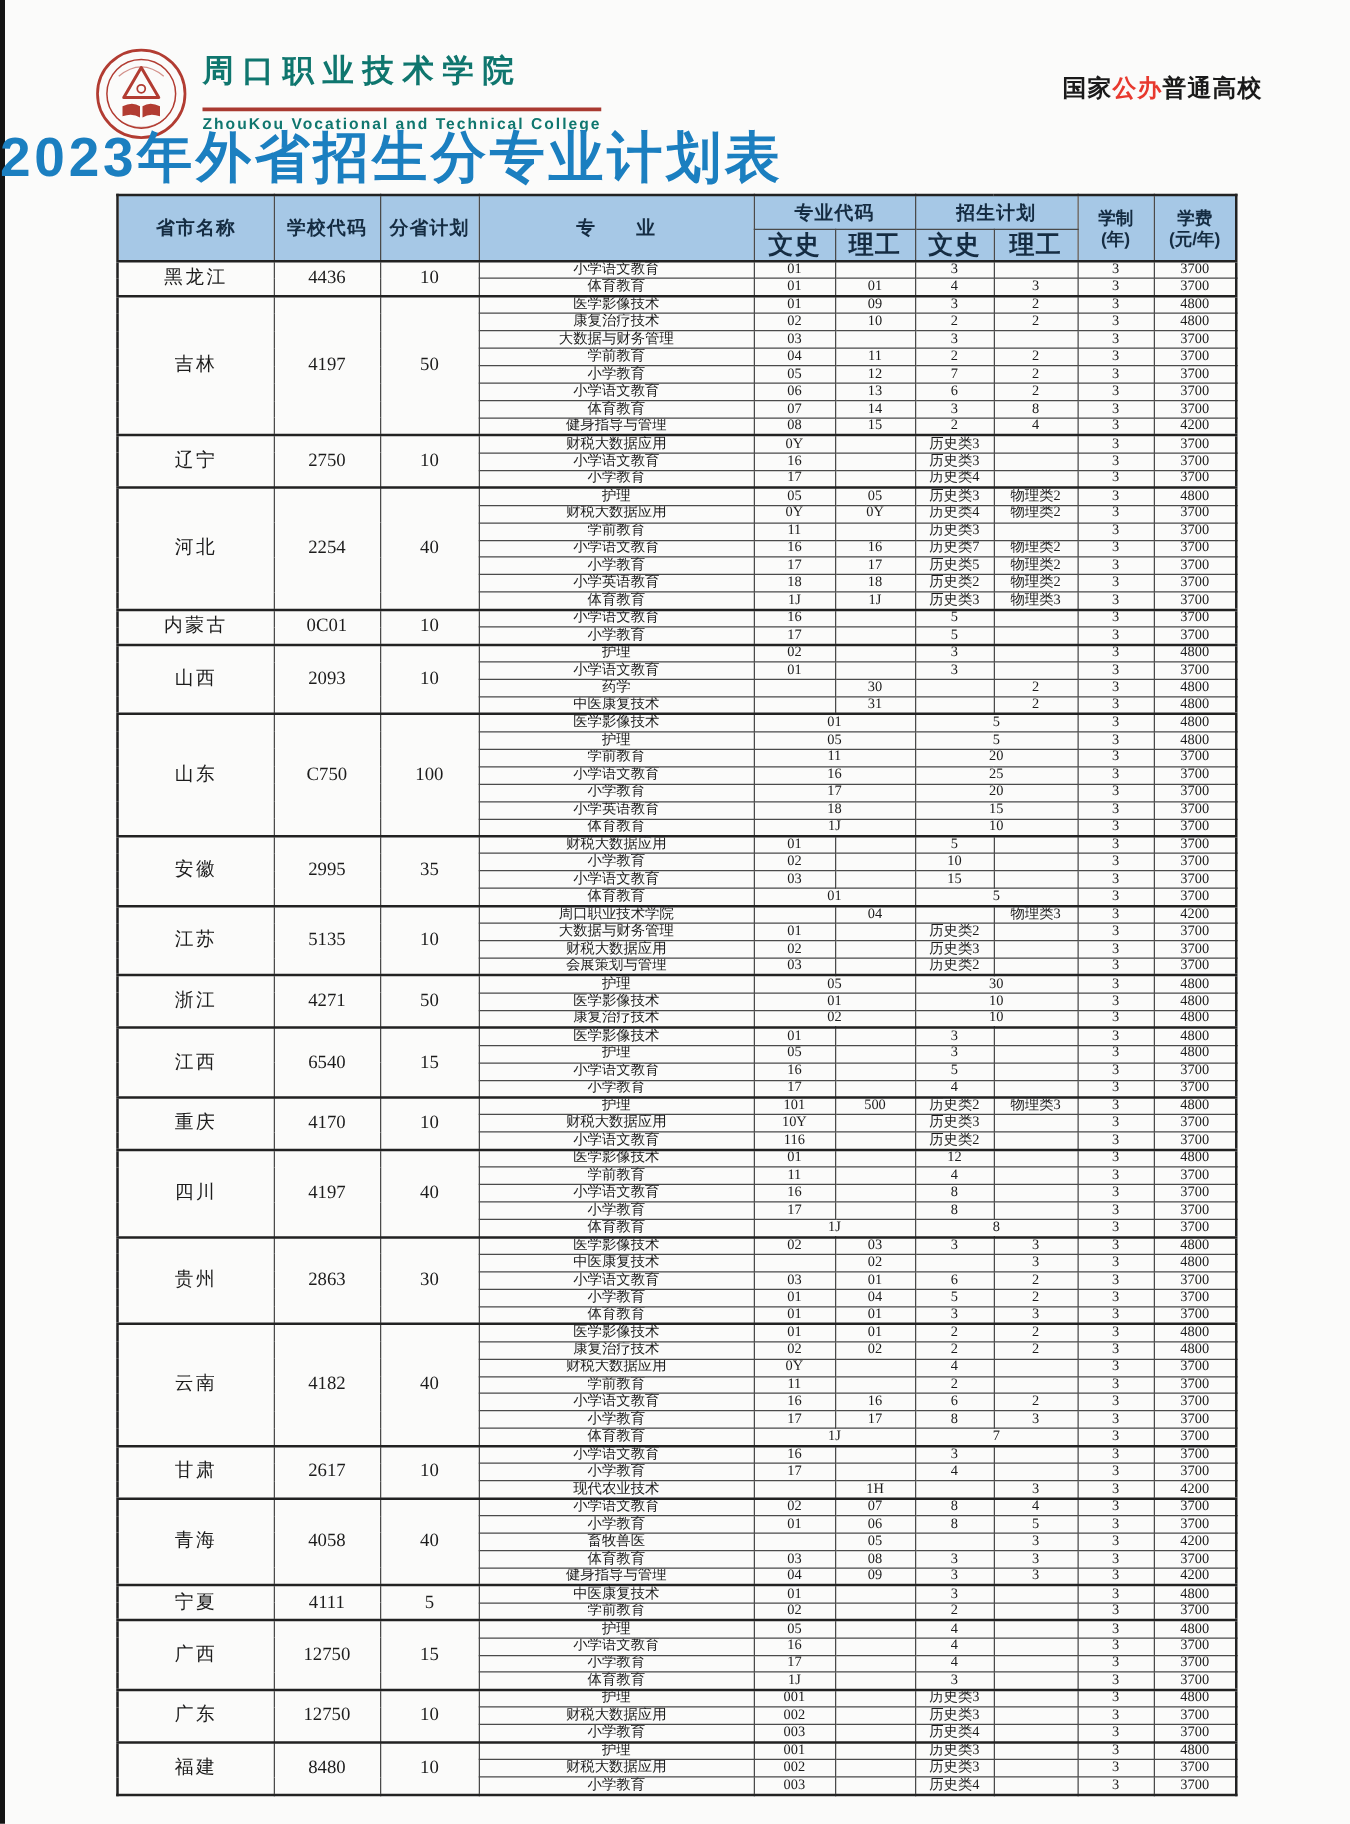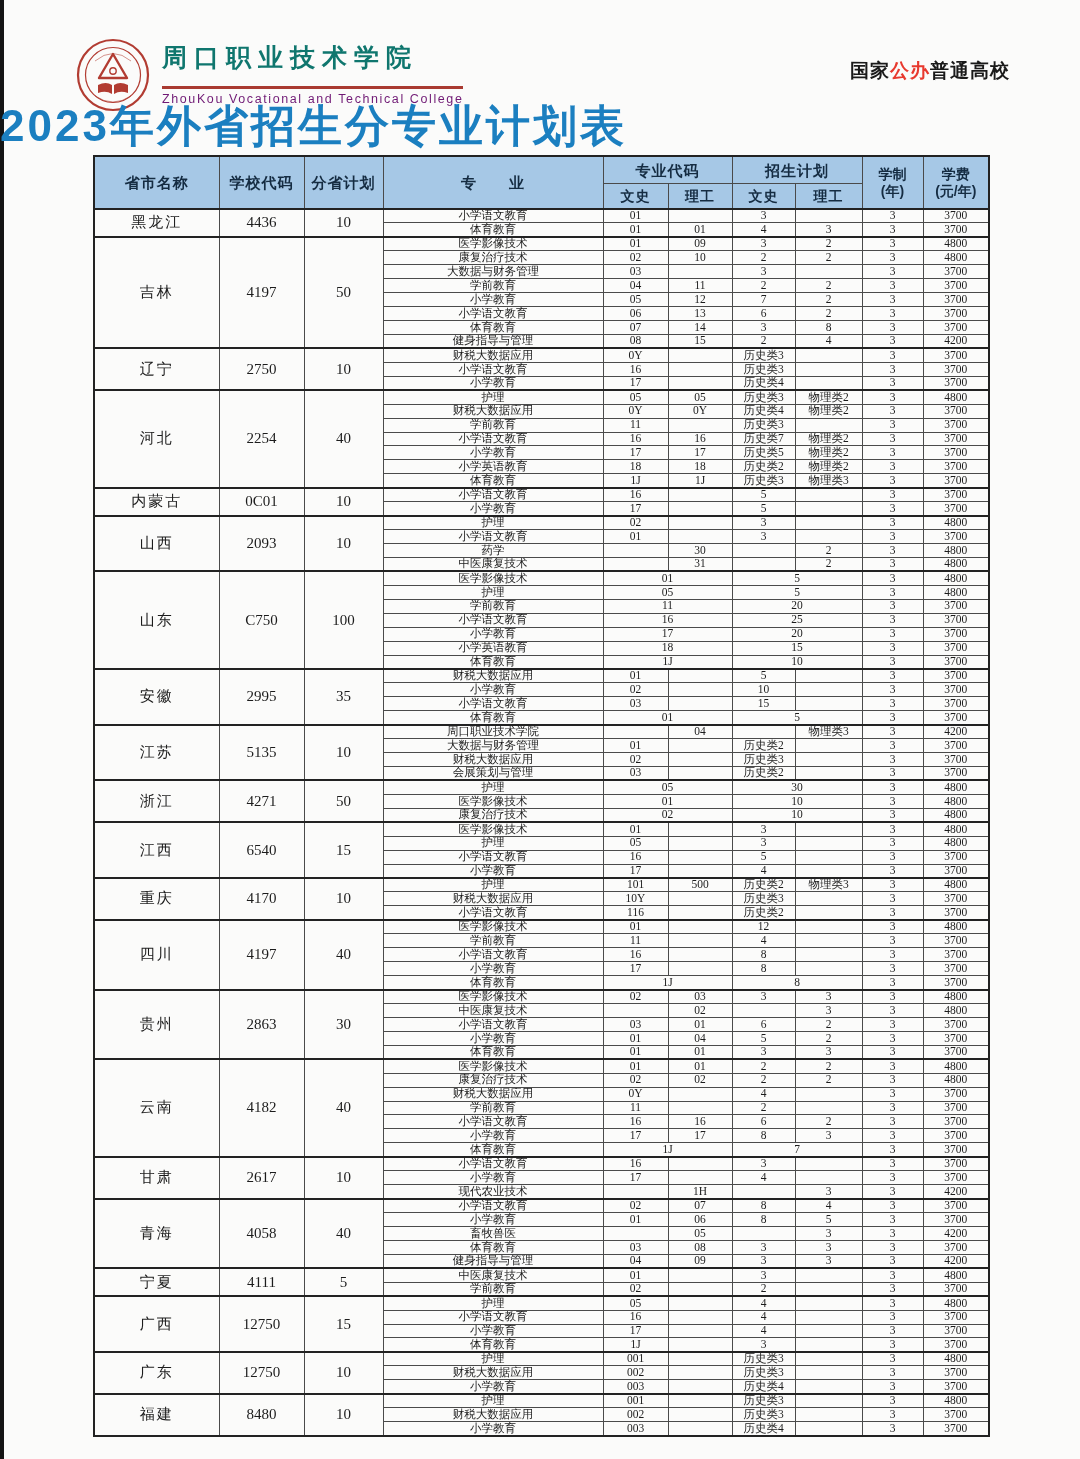--- a/index.html
+++ b/index.html
@@ -12,22 +12,22 @@
   
   .logo-row{position:absolute;left:76px;top:38px;display:flex;align-items:center;}
   .seal{width:74px;height:74px;flex:0 0 auto;}
   .school-names{margin-left:12px;display:flex;flex-direction:column;}
   .school-cn{
     font-family:"Liberation Serif","DejaVu Serif",serif;font-weight:bold;
     font-size:25px;color:#0f766e;letter-spacing:7px;line-height:1.1;
     border-bottom:3px solid #a93a31;padding-bottom:14px;white-space:nowrap;
   }
   .school-en{
-    font-family:"Liberation Sans","DejaVu Sans",sans-serif;font-weight:normal;
-    font-size:12.5px;color:#701a75;letter-spacing:1.6px;margin-top:3px;white-space:nowrap;
+    font-family:"Liberation Sans","DejaVu Sans",sans-serif;font-weight:bold;
+    font-size:12.5px;color:#0f766e;letter-spacing:1.6px;margin-top:3px;white-space:nowrap;
   }
   .badge{
     position:absolute;top:58px;right:70px;
     font-family:"Liberation Sans","DejaVu Sans",sans-serif;
     font-size:19px;font-weight:600;color:#1a1a1a;letter-spacing:1px;white-space:nowrap;
   }
   .badge .hl{color:#e8392e;}
   .page-title{
     position:absolute;top:97px;left:0;width:100%;text-align:left;
     font-family:"Liberation Sans","DejaVu Sans",sans-serif;
@@ -44,21 +44,21 @@
     overflow:hidden;white-space:pre-line;
   }
   table.plan{border:2px solid #222;}
   thead th{
     background:#a6c8e6;color:#152c42;
     font-family:"Liberation Sans","DejaVu Sans",sans-serif;font-weight:bold;
     font-size:15px;letter-spacing:1px;
   }
   thead th.two-line{font-size:14px;letter-spacing:0;line-height:1.15;margin-left:48px;}
   thead tr.h1 th{height:26px;}
-  thead tr.h2 th{height:24px;font-size:14px;text-align:center;}
+  thead tr.h2 th{height:24px;font-size:20px;text-align:center;}
   tbody{border-top:2px solid #222;}
   tbody tr{height:13.945px;}
   tbody td{font-size:11.5px;}
   td.province-cell{font-size:15px;letter-spacing:2px;}
   td.school-code-cell,td.plan-cell{font-size:15px;font-family:"Liberation Serif","DejaVu Serif",serif;}
   td.major-cell{font-size:11.5px;}
   td.code-cell,td.enroll-cell,td.years-cell,td.fee-cell{
     font-family:"Liberation Serif","DejaVu Serif",serif;font-size:11.5px;
   }
 </style>

